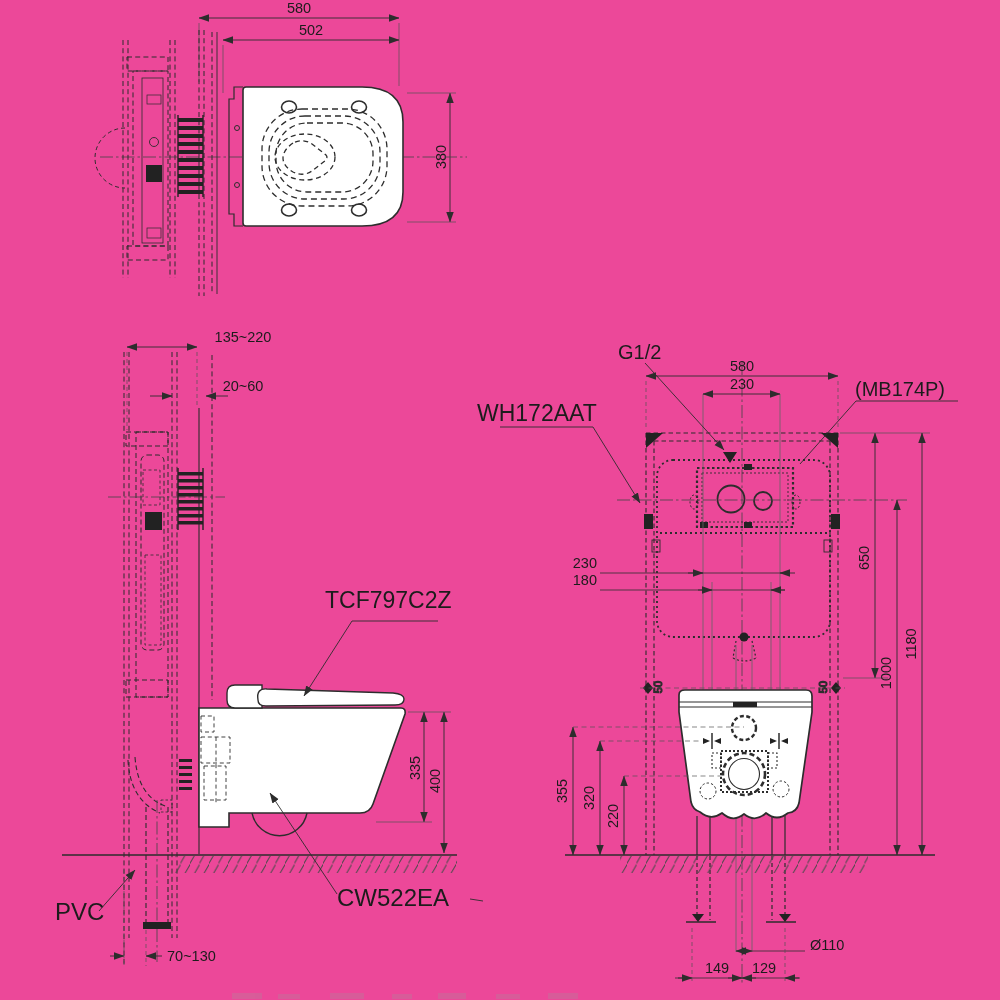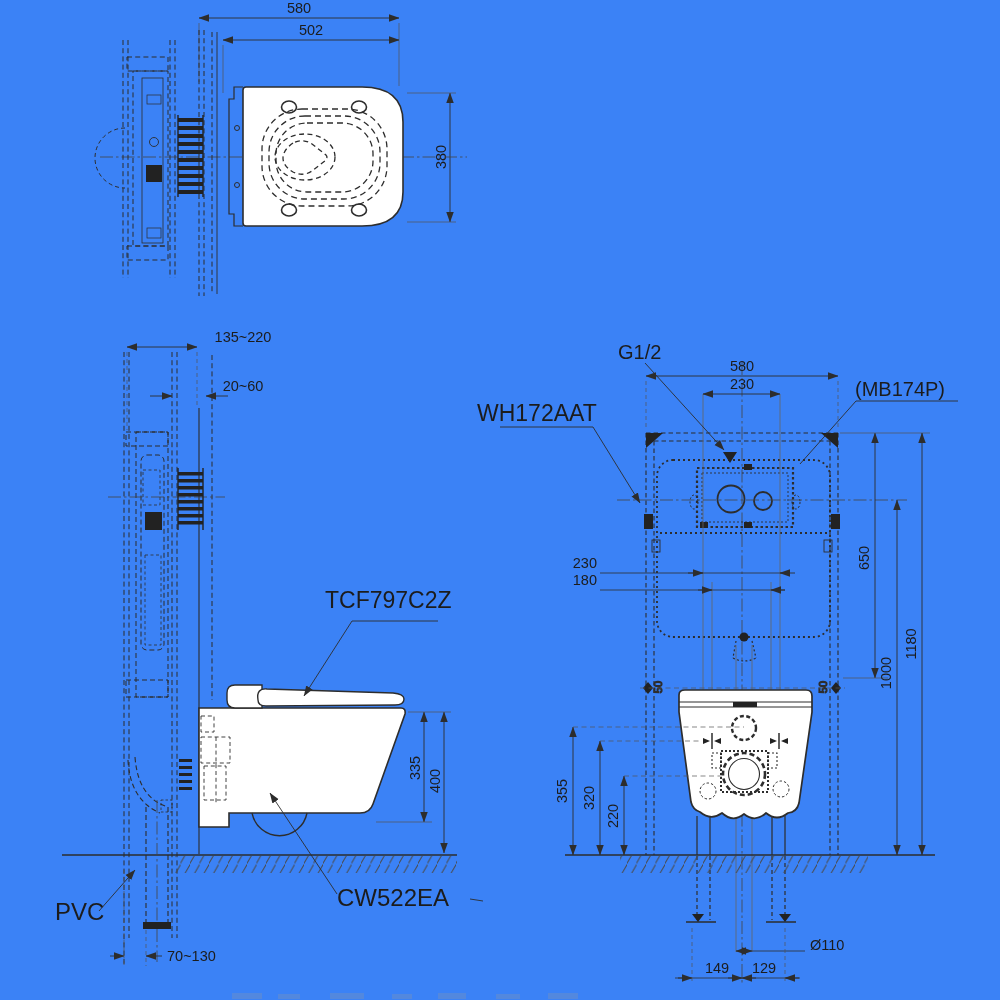--- a/index.html
+++ b/index.html
@@ -1,16 +1,16 @@
 <!DOCTYPE html>
 <html><head>
 <meta charset="utf-8">
 <style>
   html,body{margin:0;padding:0;background:#ffffff;}
-  .stage{position:relative;width:1000px;height:1000px;background:#3b82f6;overflow:hidden;
+  .stage{position:relative;width:1000px;height:1000px;background:#ec4899;overflow:hidden;
          font-family:"Liberation Sans", sans-serif;}
   svg{display:block}
   text{fill:#1c1c1c;font-family:"Liberation Sans", sans-serif;}
   .dim{font-size:14.5px;}
   .dimsm{font-size:11px;}
   .lbl{font-size:23px;}
   .lblmd{font-size:20px;}
   .lblbig{font-size:24px;}
 </style>
 </head>

